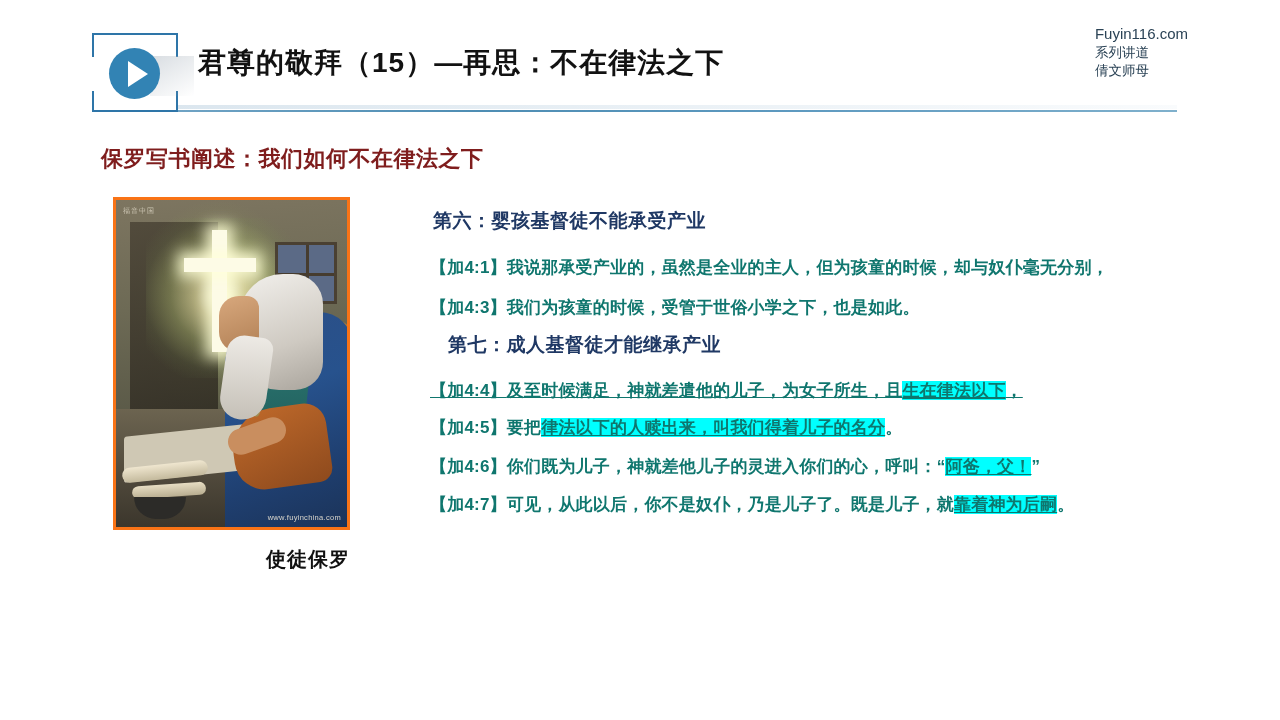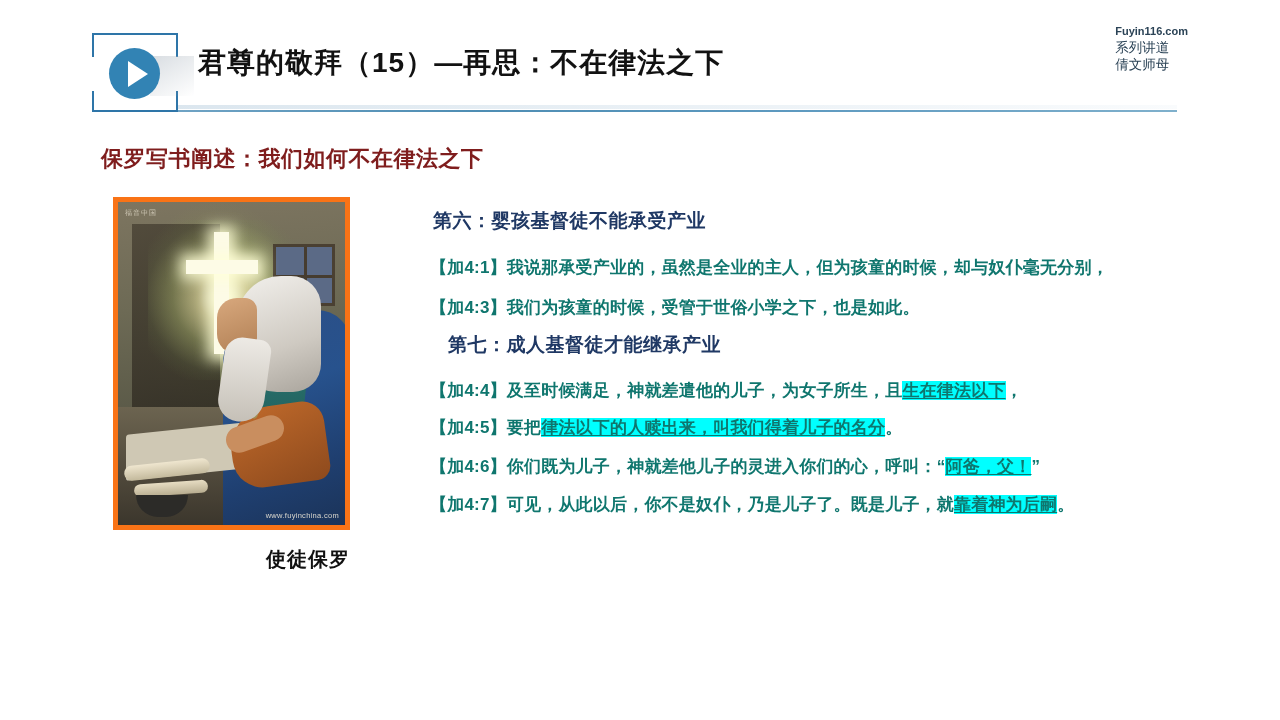--- a/index.html
+++ b/index.html
@@ -74,22 +74,22 @@
     white-space: nowrap;
   }
   .brand-block {
     position: absolute;
     right: 92px; top: 24px;
     text-align: left;
     color: #2B4356;
     line-height: 1.32;
   }
   .brand-line1 {
-    font-size: 11px;
-    font-weight: bold;
+    font-size: 15px;
+    font-weight: normal;
     white-space: nowrap;
   }
   .brand-line2, .brand-line3 {
     font-size: 13.5px;
     white-space: nowrap;
   }
   .hr-main {
     position: absolute;
     left: 178px; top: 110px;
     width: 999px; height: 2px;
@@ -117,21 +117,21 @@
   .figure {
     position: absolute;
     left: 113px; top: 197px;
     width: 237px;
   }
   .paul-img {
     position: relative;
     width: 237px; height: 333px;
     overflow: hidden;
     background: #6a6252;
-    border: 5px solid #f97316;
+    border: 3px solid #f97316;
     box-sizing: border-box;
   }
   .paul-img .bg-wall {
     position: absolute; inset: 0;
     background:
       radial-gradient(ellipse 120px 150px at 44% 33%, rgba(255,250,205,0.55), rgba(140,150,90,0.25) 48%, rgba(60,58,44,0) 72%),
       linear-gradient(175deg, #7d7560 0%, #6d6a55 32%, #5b5a48 62%, #4a4639 100%);
   }
   .paul-img .doorway {
     position: absolute;
@@ -343,21 +343,21 @@
   .verse {
     font-size: 17px;
     font-weight: bold;
     color: #0f766e;
     line-height: 1.42;
     margin-top: 13px;
     letter-spacing: 0.2px;
   }
   .verse.v41 { margin-top: 22px; width: 700px; }
   .verse.v43 { margin-top: 16px; }
-  .verse.v44 { margin-top: 21px; }
+  .verse.v44 { margin-top: 21px; text-decoration: underline; }
   .verse.v45 { margin-top: 13px; }
   .verse.v46 { margin-top: 14px; }
   .verse.v47 { margin-top: 14px; }
 
   .ref { font-weight: bold; }
   .hl {
     background: #00FFFF;
     text-decoration: underline;
     text-underline-offset: 2px;
   }

